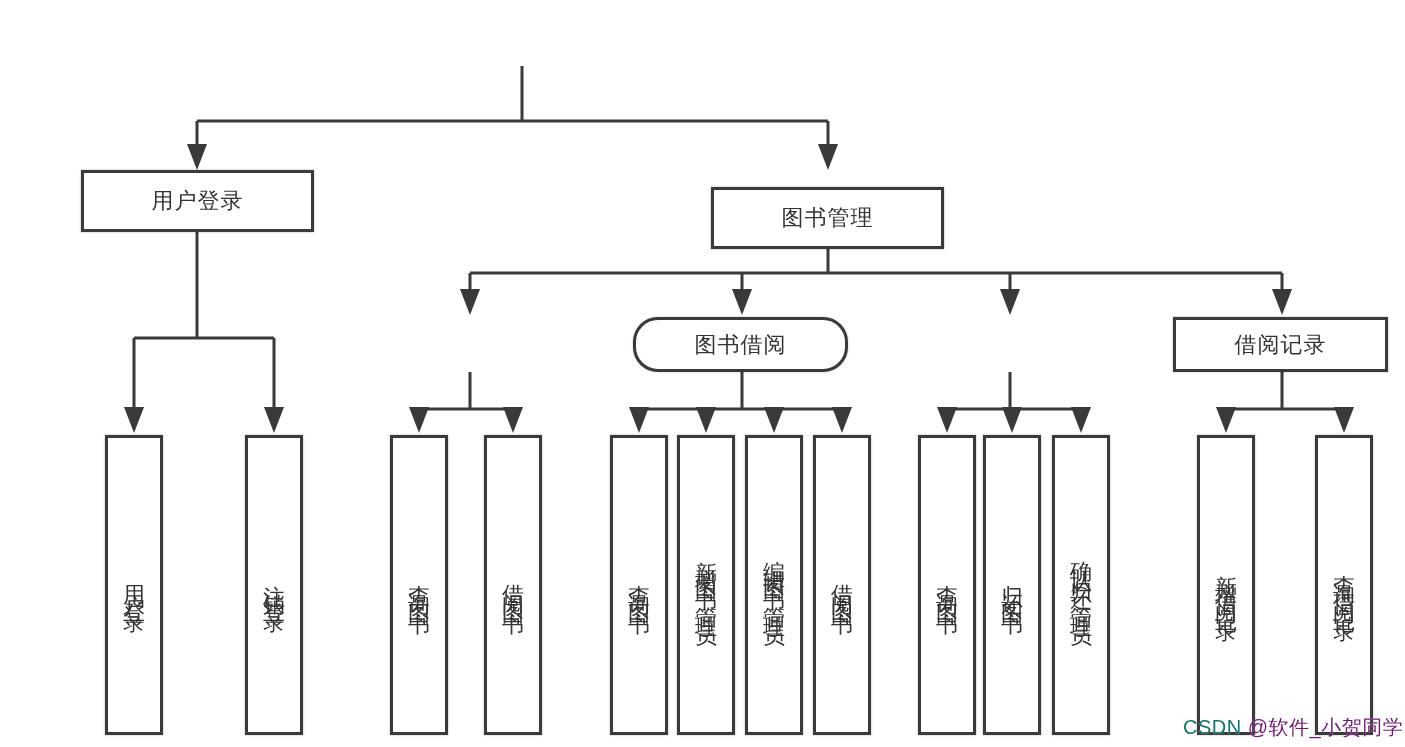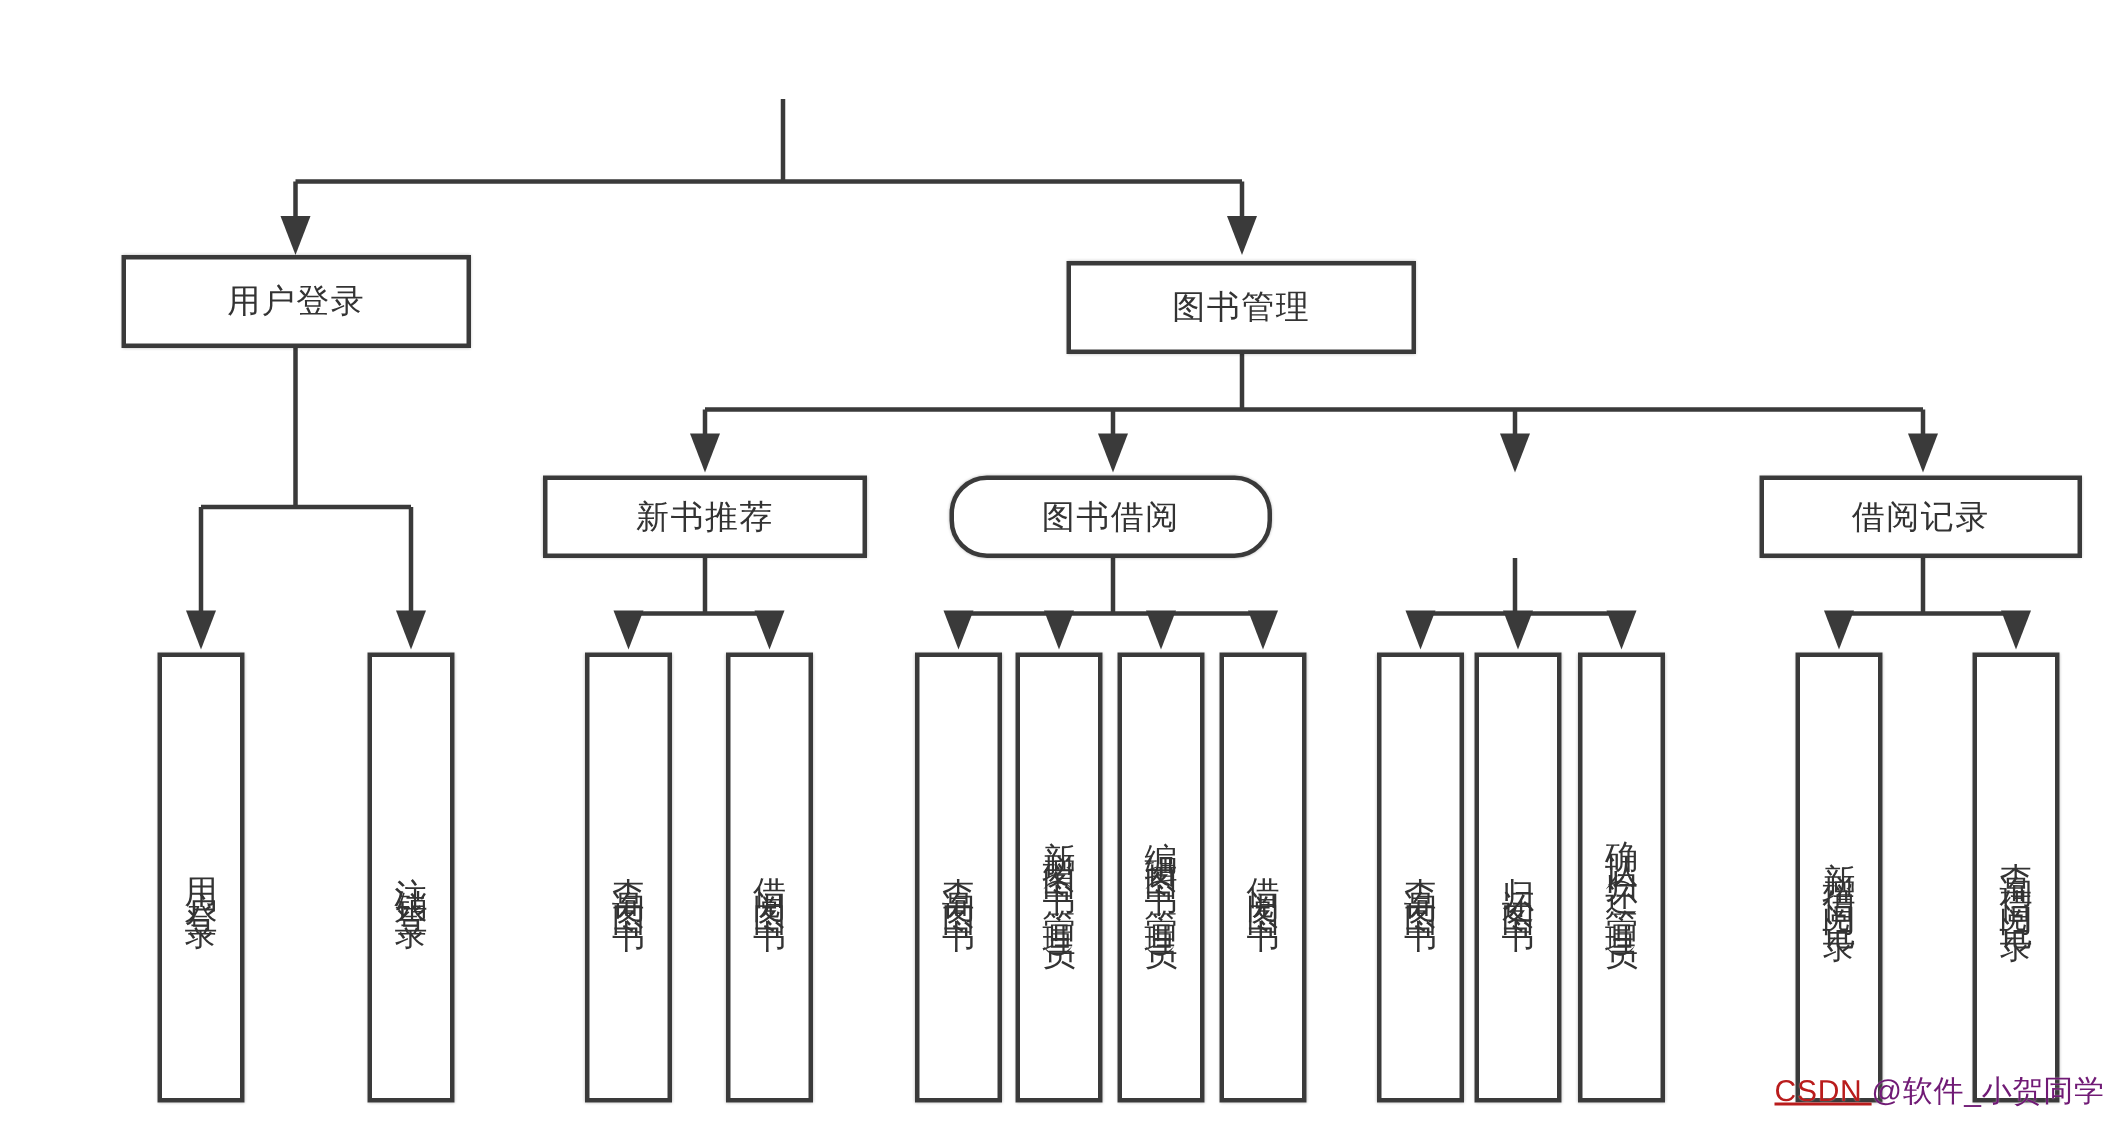--- a/index.html
+++ b/index.html
@@ -14,39 +14,39 @@
     display:flex;align-items:center;justify-content:center;z-index:1;
   }
   .node .lbl{font-size:22px;letter-spacing:1px;white-space:nowrap;}
   .vbox .lbl{
     writing-mode:vertical-rl;text-orientation:mixed;
     font-size:22px;line-height:1;letter-spacing:0.42em;white-space:nowrap;
   }
   
   #n-root{left:22px;top:16px;width:1000px;height:50px;}
   #n-user-login{left:81px;top:170px;width:233px;height:62px;}
-  #n-book-mgmt{left:711px;top:174px;width:233px;height:62px;}
+  #n-book-mgmt{left:711px;top:187px;width:233px;height:62px;}
   #n-new-book{left:362px;top:317px;width:216px;height:55px;}
   #n-book-borrow{left:633px;top:317px;width:215px;height:55px;border-radius:25px;}
   #n-current{left:903px;top:317px;width:215px;height:55px;}
   #n-records{left:1173px;top:317px;width:215px;height:55px;}
   
   .vbox{top:435px;width:58px;height:300px;}
   #l-login{left:105px;}  #l-logout{left:245px;}
   #l-rec-query{left:390px;} #l-rec-borrow{left:484px;}
   #l-bb-query{left:610px;} #l-bb-add{left:677px;} #l-bb-edit{left:745px;} #l-bb-borrow{left:813px;}
   #l-cb-query{left:918px;} #l-cb-return{left:983px;} #l-cb-confirm{left:1052px;}
   #l-br-add{left:1197px;} #l-br-query{left:1315px;}
   
   .watermark{
     position:absolute;left:1183px;top:714px;z-index:2;
     font-size:20px;white-space:nowrap;letter-spacing:0.5px;
     text-shadow:0 0 1px rgba(255,255,255,0.6);
   }
-  .watermark .wm-brand{color:#b91c1c;text-decoration:underline;}
+  .watermark .wm-brand{color:#0f766e;}
   .watermark .wm-user{color:#701a75;text-align:right;}
 </style>
 </head>
 <body>
 
 <div class="stage">
 
   <svg class="connectors" viewBox="0 0 1405 747" xmlns="http://www.w3.org/2000/svg">
     <g stroke="#3a3a3a" stroke-width="3" fill="none">
 
@@ -88,23 +88,20 @@
   </svg>
 
 
   <div class="node" id="n-user-login">
     <span class="lbl">用户登录</span>
   </div>
   <div class="node" id="n-book-mgmt">
     <span class="lbl">图书管理</span>
   </div>
 
-  <div class="node" id="n-new-book">
-    <span class="lbl">新书推荐</span>
-  </div>
   <div class="node" id="n-book-borrow">
     <span class="lbl">图书借阅</span>
   </div>
   <div class="node" id="n-records">
     <span class="lbl">借阅记录</span>
   </div>
 
   <div class="node vbox" id="l-login">
     <span class="lbl">用户登录</span>
   </div>

